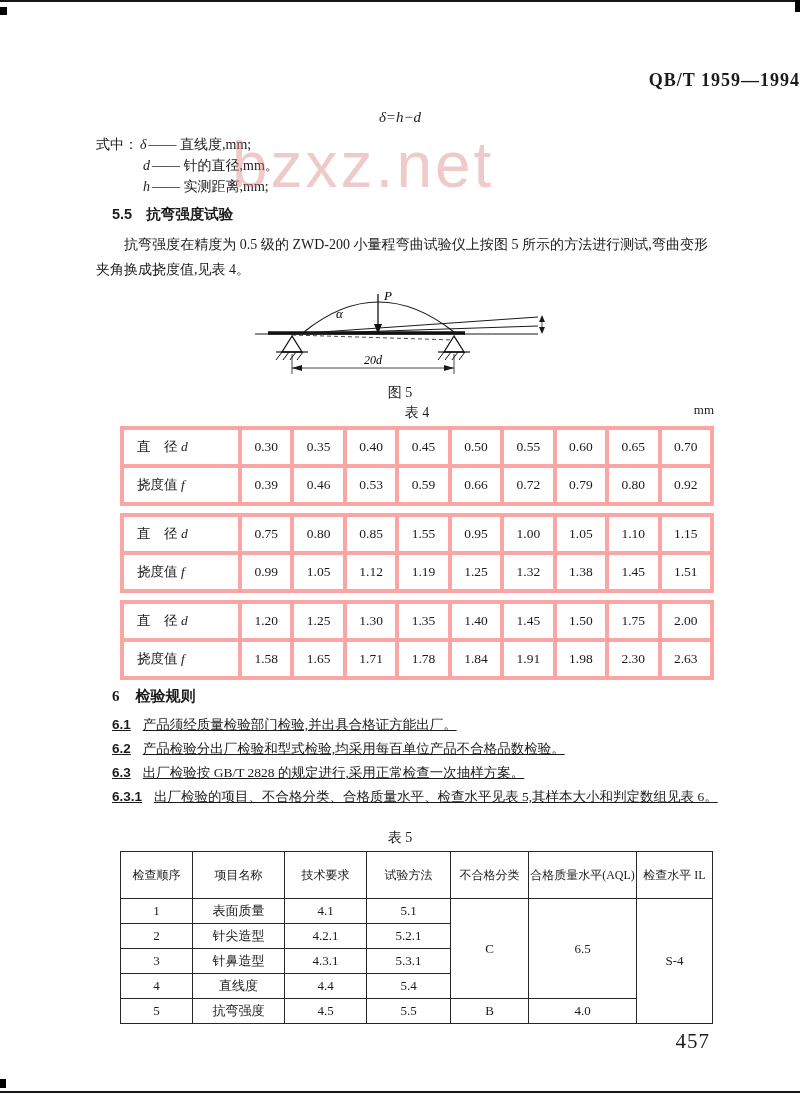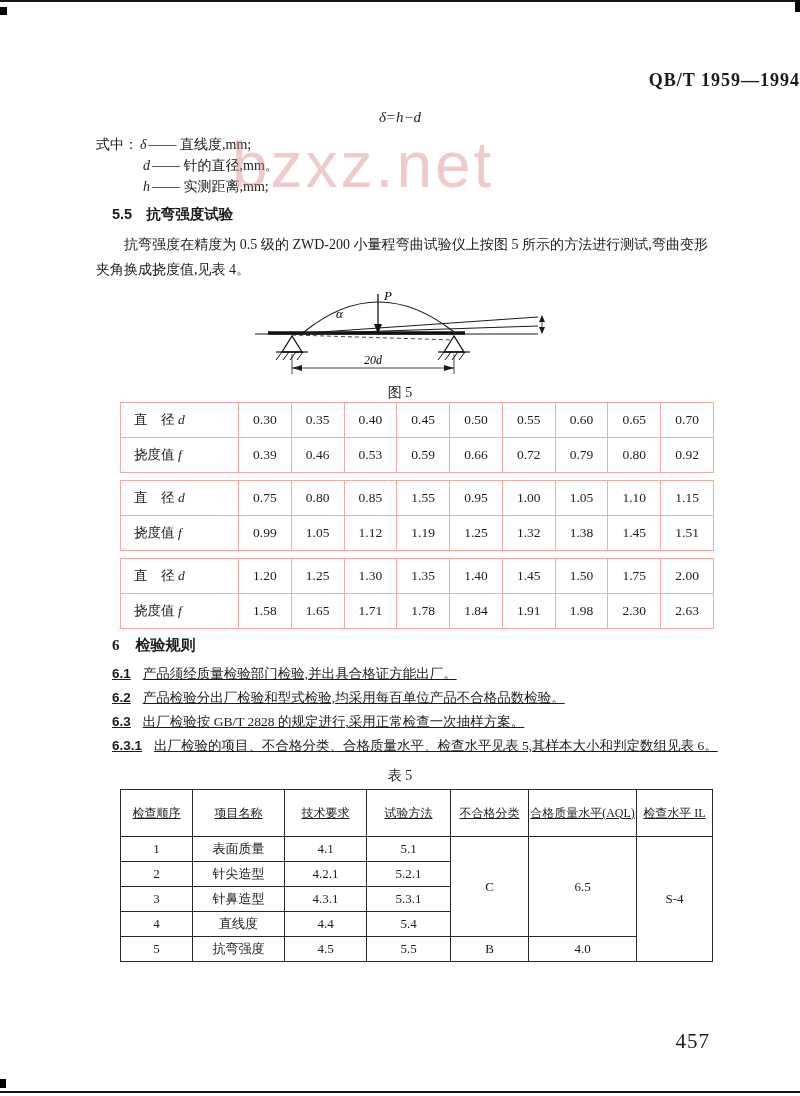--- a/index.html
+++ b/index.html
@@ -21,31 +21,31 @@
   .h55{margin:8px 0 0 112px;font-family:"Liberation Sans","DejaVu Sans",sans-serif;font-weight:bold;font-size:14.5px;}
   .h55 .num{margin-right:14px;}
   .para{margin:8px 92px 0 96px;font-size:14px;line-height:25px;text-indent:2em;text-align:justify;}
   .figwrap{margin-top:4px;text-align:center;}
   .figcap{margin-top:2px;text-align:center;font-size:14px;}
   .t4caprow{position:relative;margin:2px 86px 4px 120px;text-align:center;font-size:14px;}
   .t4caprow .unit{position:absolute;right:0;top:-2px;font-size:13px;}
   .t4wrap{margin:0 86px 0 120px;}
   table.t4{width:100%;border-collapse:collapse;table-layout:fixed;margin-bottom:7px;}
   table.t4 col.c0{width:118px;}
-  table.t4 td{border:1px solid #fca5a5;height:34px;text-align:center;font-size:13.5px;padding:0;}
+  table.t4 td{border:4px solid #fca5a5;height:34px;text-align:center;font-size:13.5px;padding:0;}
   table.t4 td.lbl{text-align:left;padding-left:13px;}
   .h6{margin:4px 0 0 112px;font-family:Liberation Serif, serif;font-weight:bold;font-size:15px;}
   .h6 .num{margin-right:16px;}
   .items{margin:10px 58px 0 112px;font-size:13.5px;text-decoration:underline;}
   .item{margin-bottom:7px;line-height:17px;}
   .item .num{font-family:"Liberation Sans","DejaVu Sans",sans-serif;font-weight:bold;margin-right:12px;}
-  .t5cap{margin-top:13px;text-align:center;font-size:14px;}
+  .t5cap{margin-top:24px;text-align:center;font-size:14px;}
   .t5wrap{margin:4px 88px 0 120px;}
   table.t5{width:100%;border-collapse:collapse;table-layout:fixed;}
-  table.t5 th{border:1px solid #262626;height:38px;font-size:12px;font-weight:normal;padding:4px 1px;white-space:nowrap;text-decoration:underline;}
+  table.t5 th{border:1px solid #262626;height:38px;font-size:12px;font-weight:normal;padding:4px 1px;white-space:nowrap;}
   table.t5 td{border:1px solid #262626;height:24px;text-align:center;font-size:13px;padding:0 2px;}
   .page-num{position:absolute;right:90px;bottom:42px;font-size:21px;letter-spacing:1px;}
   .ital{font-style:italic;}
 </style>
 </head>
 <body>
 
 <div class="page">
 
   <div class="scan-top"></div>
@@ -119,20 +119,24 @@
       <text x="143" y="78" font-size="12" font-style="italic" text-anchor="middle">20d</text>
 
       <line x1="312" y1="32" x2="312" y2="45" stroke="#1a1a1a" stroke-width="0.8"></line>
       <polygon points="312,29 309,36 315,36" fill="#1a1a1a"></polygon>
       <polygon points="312,48 309,41 315,41" fill="#1a1a1a"></polygon>
     </svg>
   </div>
 
   <div class="figcap">图 5</div>
 
+  <div class="t4caprow">
+    <span>表 4</span>
+    <span class="unit">mm</span>
+  </div>
 
   <div class="t4wrap">
 
     <table class="t4">
       <colgroup>
           <col class="c0">
           <col span="9">
         </colgroup>
       <tbody>
           <tr>

